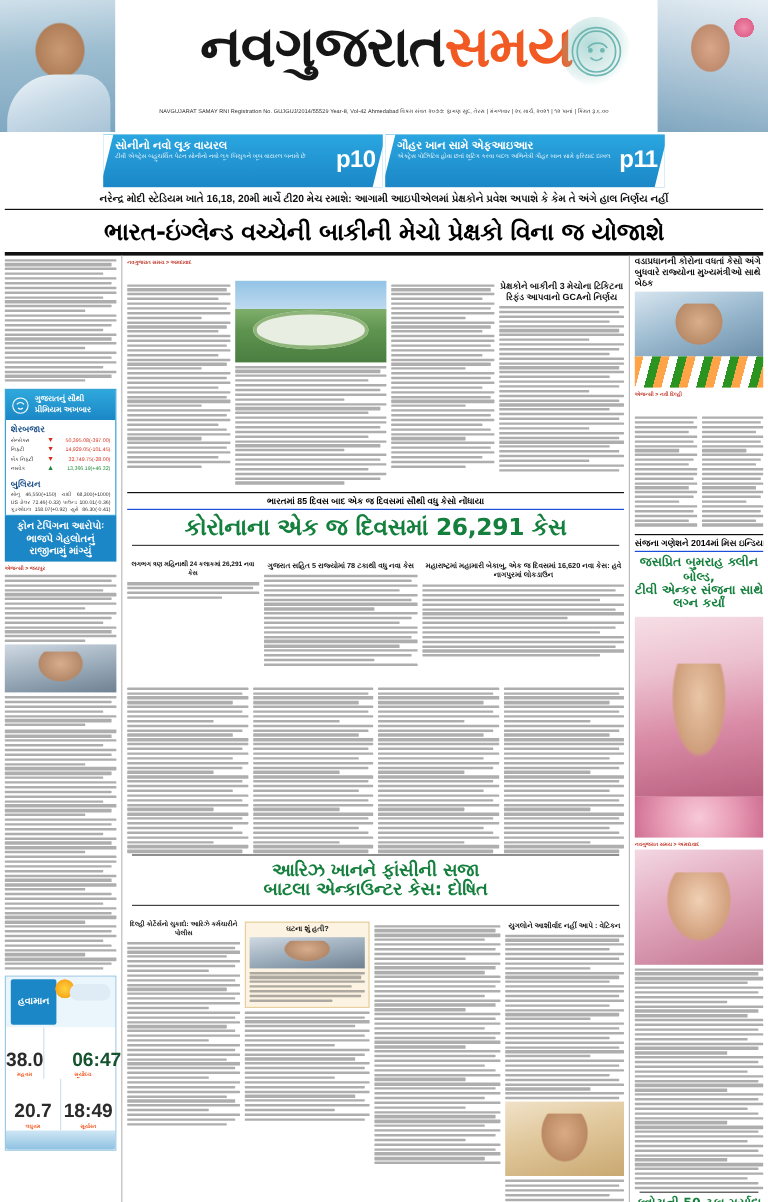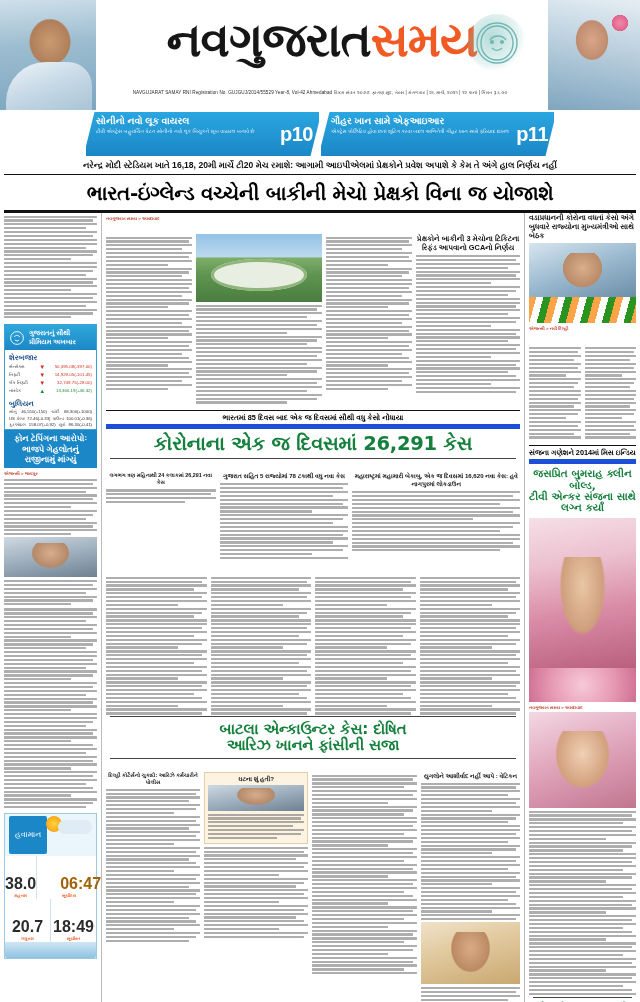--- a/index.html
+++ b/index.html
@@ -141,21 +141,21 @@
   .ph-person:after{ content:""; position:absolute; left:26%; top:14%; width:48%; height:72%;
       background: radial-gradient(ellipse at 50% 36%, #d6ad8d 0%, #b4896a 56%, rgba(0,0,0,0) 60%); }
   .ph-saint { height:62px; background: linear-gradient(165deg,#f0e2c8 0%,#e0c79b 45%,#c9a871 100%); }
   .ph-saint:after{ content:""; position:absolute; left:26%; top:16%; width:48%; height:72%;
       background: radial-gradient(ellipse at 50% 36%, #d9ab84 0%, #bb8a64 56%, rgba(0,0,0,0) 60%); }
   .ph-flower { height:34px; background: radial-gradient(circle at 50% 50%, #f7c9d8 0%, #e79ab4 55%, #cf6f92 100%); }
 
   
   .hl-kicker-bar {
     text-align:center; font-size:7.3px; font-weight:bold; padding:2px 0 2px;
-    border-top:1px solid #111; border-bottom:5px solid #1d4ed8; margin-top:5px;
+    border-top:1px solid #111; border-bottom:1px solid #1d4ed8; margin-top:5px;
     white-space:nowrap; overflow:hidden;
   }
   .big-hl {
     text-align:center; font-weight:bold; color:#15803d; padding:4px 0 4px;
     font-family:"DejaVu Sans","Liberation Sans",sans-serif; line-height:1.08;
   }
   .big-hl.h1 { font-size:19.5px; letter-spacing:-.3px; white-space:nowrap; }
   .big-hl.h2 { font-size:15px; letter-spacing:-.2px; }
   .big-hl.h4 { font-size:10.5px; }
 
@@ -193,31 +193,31 @@
   .blue-head {
     background:#1b87c6; color:#fff; text-align:center; font-size:8.4px;
     font-weight:bold; line-height:1.25; padding:3px 2px;
   }
 
   
   .weather { border:1px solid #9ec9e4; margin-top:5px; }
   .w-top { position:relative; background:#eaf5fc; padding:2px 4px; }
   .w-label {
     display:inline-block; background:#1b87c6; color:#fff; font-size:8px;
-    font-weight:normal; padding:14px 6px; border-radius:2px;
+    font-weight:bold; padding:14px 6px; border-radius:2px;
   }
   .w-sun { position:absolute; right:34px; top:2px; width:16px; height:16px; border-radius:50%;
      background: radial-gradient(circle,#ffd23f 0%,#f7a81b 70%,rgba(0,0,0,0) 72%); }
   .w-cloud { position:absolute; right:4px; top:6px; width:34px; height:14px;
      background:#dfecf5; border-radius:10px; }
   .w-grid { display:flex; background:#fff; }
   .w-cell { flex:1; text-align:center; padding:20px 0 1px; }
   .w-cell + .w-cell { border-left:1px solid #cfe2ee; }
   .w-val { font-size:16px; font-weight:bold; color:#2b2b2b; line-height:1; }
-  .w-val.orange { color:#a16207;margin-left:23px; }
+  .w-val.orange { color:#14532d;margin-left:23px; }
   .w-cap { font-size:4.4px; color:#f15a22; font-weight:bold; margin-top:1px; }
   .w-wave { height:16px; background: linear-gradient(180deg,#cfe6f4 0%,#8fc2e2 100%);
      border-radius:0 0 2px 2px; }
 
   .nowrap { white-space:nowrap; overflow:hidden; }
   .center { text-align:center; }
 </style>
 </head>
 <body>
 
@@ -860,22 +860,22 @@
             <span class="s1"></span>
               <span class="s4"></span>
               <span class="s1"></span>
               <span class="s2"></span>
           </div>
         </div>
       </div>
 
       <div class="rule-thin"></div>
       <div class="big-hl h2">
+        <div>આરિઝ ખાનને ફાંસીની સજા</div>
         <div>બાટલા એન્કાઉન્ટર કેસ: દોષિત</div>
-        <div>આરિઝ ખાનને ફાંસીની સજા</div>
       </div>
       <div class="rule-thin"></div>
 
       <div class="colset">
         <div style="flex:.9">
           <div class="kicker-line">દિલ્હી કોર્ટેર્સનો ચુકાદો: આરિઝે કર્મચારીને પોલીસ</div>
           <div class="ftext dense">
             <span class="s1"></span>
               <span class="s2"></span>
               <span class="s1"></span>

